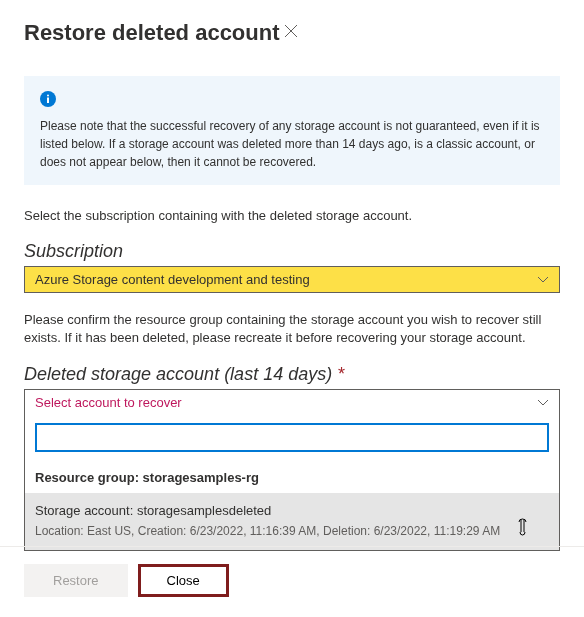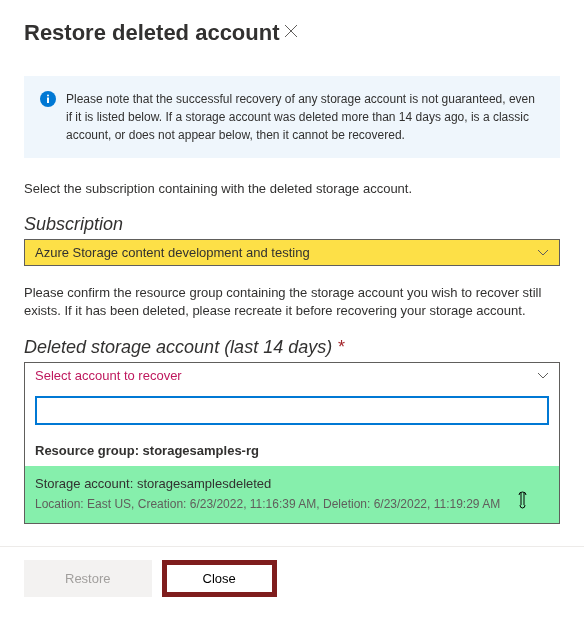--- a/index.html
+++ b/index.html
@@ -33,20 +33,21 @@
       padding: 4px;
       color: #605e5c;
       font-size: 14px;
     }
     .info-box {
       background: #eff6fc;
       padding: 14px 16px;
       display: flex;
       gap: 10px;
       margin-bottom: 22px;
+      flex-direction: column;
     }
     .info-icon {
       width: 16px;
       height: 16px;
       flex-shrink: 0;
       margin-top: 1px;
     }
     .info-icon svg {
       width: 16px;
       height: 16px;
@@ -117,21 +118,21 @@
     }
     .group-header {
       padding: 10px 10px 8px;
       font-size: 13px;
       font-weight: 600;
       color: #323130;
     }
     .option-item {
       padding: 10px 10px 12px;
       cursor: pointer;
-      background: #86efac;
+      background: #e5e5e5;
       position: relative;
     }
     .option-title {
       font-size: 13px;
       color: #323130;
       margin-bottom: 6px;
     }
     .option-details {
       font-size: 12px;
       color: #605e5c;
@@ -153,23 +154,23 @@
       gap: 10px;
     }
     .divider-line {
       position: absolute;
       bottom: 70px;
       left: 0;
       right: 0;
       border-top: 1px solid #edebe9;
     }
     .btn {
-      padding: 6px 36px;
-      font-size: 13px;
-      border: 5px solid #7f1d1d;
+      padding: 6px 26px;
+      font-size: 13px;
+      border: 3px solid #7f1d1d;
       background: #ffffff;
       cursor: pointer;
     }
     .btn-disabled {
       background: #f3f2f1;
       color: #a19f9d;
       border-color: #f3f2f1;
       cursor: default;
     }
   </style>

